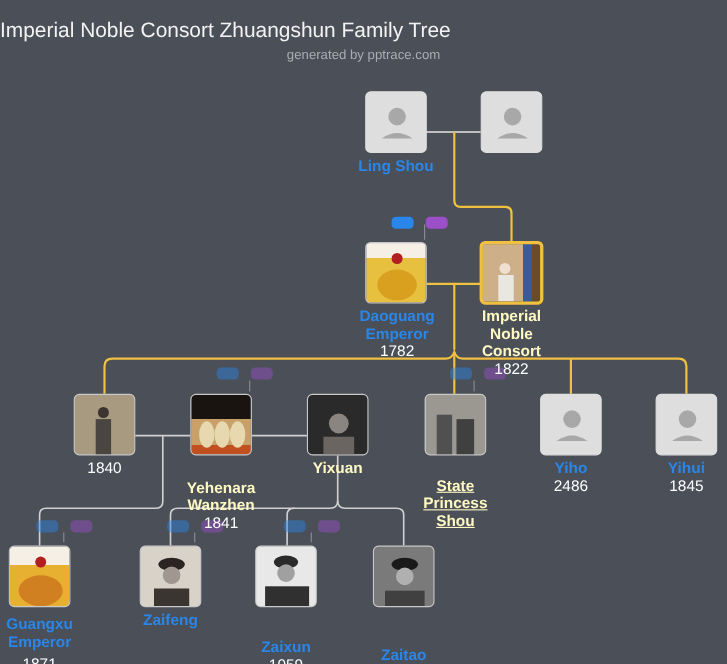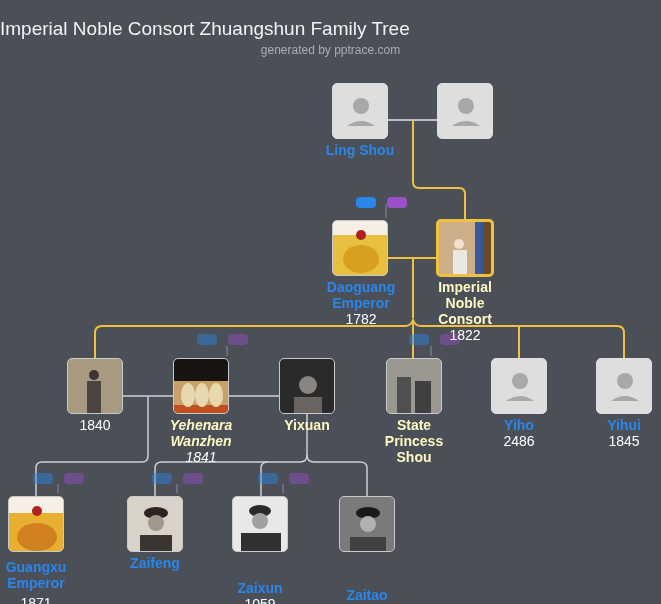--- a/index.html
+++ b/index.html
@@ -116,42 +116,42 @@
 <div class="node" style="left:40px;top:417px;">
   <div class="year">1840</div>
 </div>
 <div class="photo" style="left:173px;top:358px;background:linear-gradient(#1a1410 0 40%,#c8a068 40% 85%,#c05020 85%);">
   <svg width="56" height="56">
       <ellipse cx="14" cy="36" rx="7" ry="12" fill="#e8d8b0"></ellipse>
       <ellipse cx="28" cy="36" rx="7" ry="12" fill="#e8d8b0"></ellipse>
       <ellipse cx="42" cy="36" rx="7" ry="12" fill="#e8d8b0"></ellipse>
     </svg>
 </div>
-<div class="node" style="left:146px;top:417px;font-style:italic;">
+<div class="node" style="left:146px;top:435px;">
   <div class="name female" style="width:80px;margin:0 auto;">Yehenara Wanzhen</div>
   <div class="year">1841</div>
 </div>
 <div class="photo" style="left:279px;top:358px;background:#2a2a2a;">
   <svg width="56" height="56">
       <circle cx="28" cy="26" r="9" fill="#8a8580"></circle>
       <rect x="14" y="38" width="28" height="18" fill="#6a6560"></rect>
     </svg>
 </div>
 <div class="node" style="left:252px;top:417px;">
   <div class="name female">Yixuan</div>
 </div>
 <div class="photo" style="left:386px;top:358px;background:#c8c8c0;">
   <svg width="56" height="56">
       <rect x="0" y="0" width="56" height="56" fill="#9a9890"></rect>
       <rect x="10" y="18" width="14" height="38" fill="#505050"></rect>
       <rect x="28" y="22" width="16" height="34" fill="#404040"></rect>
     </svg>
 </div>
 <div class="node" style="left:359px;top:417px;">
-  <div class="name female" style="width:60px;margin:0 auto;">State Princess Shou</div>
+  <div class="name female" style="width:60px;margin:16px auto;text-decoration:underline;">State Princess Shou</div>
 </div>
 <div class="photo placeholder" style="left:491px;top:358px;">
   <svg width="56" height="56">
       <circle cx="28" cy="22" r="8" fill="#a8a8a8"></circle>
       <path d="M14 42 Q28 32 42 42 Z" fill="#a8a8a8"></path>
     </svg>
 </div>
 <div class="node" style="left:464px;top:417px;">
   <div class="name male">Yiho</div>
   <div class="year">2486</div>

